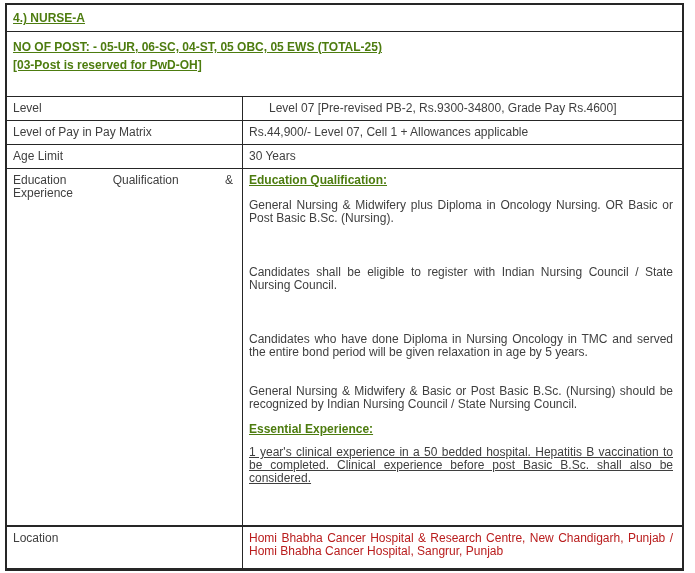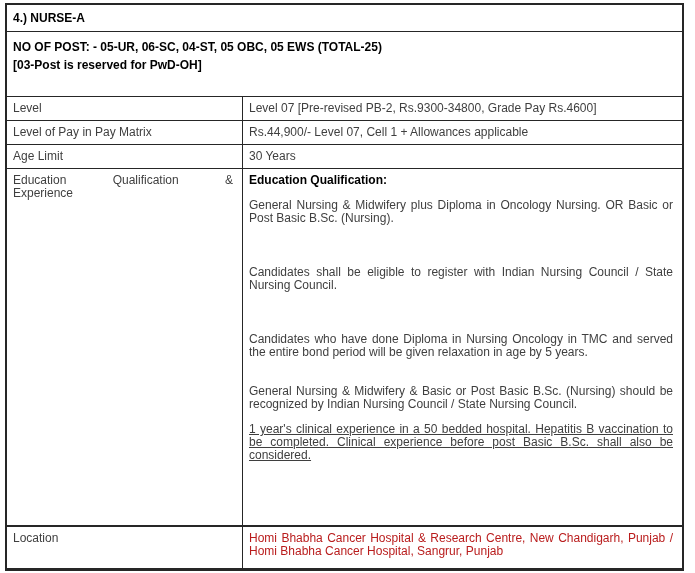--- a/index.html
+++ b/index.html
@@ -34,24 +34,24 @@
   }
   .label-cell {
     width: 236px;
     flex: 0 0 236px;
     border-right: 1px solid #262626;
   }
   .value-cell {
     flex: 1 1 auto;
     text-align: justify;
   }
-  .bold { font-weight: 700; color: #000000; }
+  .bold { font-weight: 700; color: #4d7c0f; text-decoration: underline; }
   .row-title   { min-height: 27px; }
   .row-posts   { min-height: 65px; }
-  .row-level   { min-height: 23px; }
+  .row-level   { min-height: 23px; gap: 20px; }
   .row-pay     { min-height: 24px; }
   .row-age     { min-height: 24px; }
   .row-edu     { min-height: 358px; border-bottom-width: 2px; }
   .row-loc     { min-height: 41px; }
   .row-title .cell { padding-top: 7px; }
   .row-posts .cell { padding-top: 9px; }
   .posts-line2 { margin-top: 5px; }
   .edu-label-line1 { text-align: justify; text-align-last: justify; }
   .edu-label-line2 { text-align: left; }
   .edu-head1 { margin-bottom: 12px; }
@@ -99,20 +99,21 @@
       <div class="cell label-cell">
         <div class="edu-label-line1">Education Qualification &amp;</div>
         <div class="edu-label-line2">Experience</div>
       </div>
       <div class="cell value-cell">
         <div class="bold edu-head1">Education Qualification:</div>
         <p class="edu-p1">General Nursing &amp; Midwifery plus Diploma in Oncology Nursing. OR Basic or Post Basic B.Sc. (Nursing).</p>
         <p class="edu-p2">Candidates shall be eligible to register with Indian Nursing Council / State Nursing Council.</p>
         <p class="edu-p3">Candidates who have done Diploma in Nursing Oncology in TMC and served the entire bond period will be given relaxation in age by 5 years.</p>
         <p class="edu-p4">General Nursing &amp; Midwifery &amp; Basic or Post Basic B.Sc. (Nursing) should be recognized by Indian Nursing Council / State Nursing Council.</p>
+        <div class="bold edu-head2">Essential Experience:</div>
         <p class="edu-p5">1 year's clinical experience in a 50 bedded hospital. Hepatitis B vaccination to be completed. Clinical experience before post Basic B.Sc. shall also be considered.</p>
       </div>
     </div>
 
     <div class="row row-loc">
       <div class="cell label-cell">Location</div>
       <div class="cell value-cell loc-value">Homi Bhabha Cancer Hospital &amp; Research Centre, New Chandigarh, Punjab / Homi Bhabha Cancer Hospital, Sangrur, Punjab</div>
     </div>
 
   </div>

